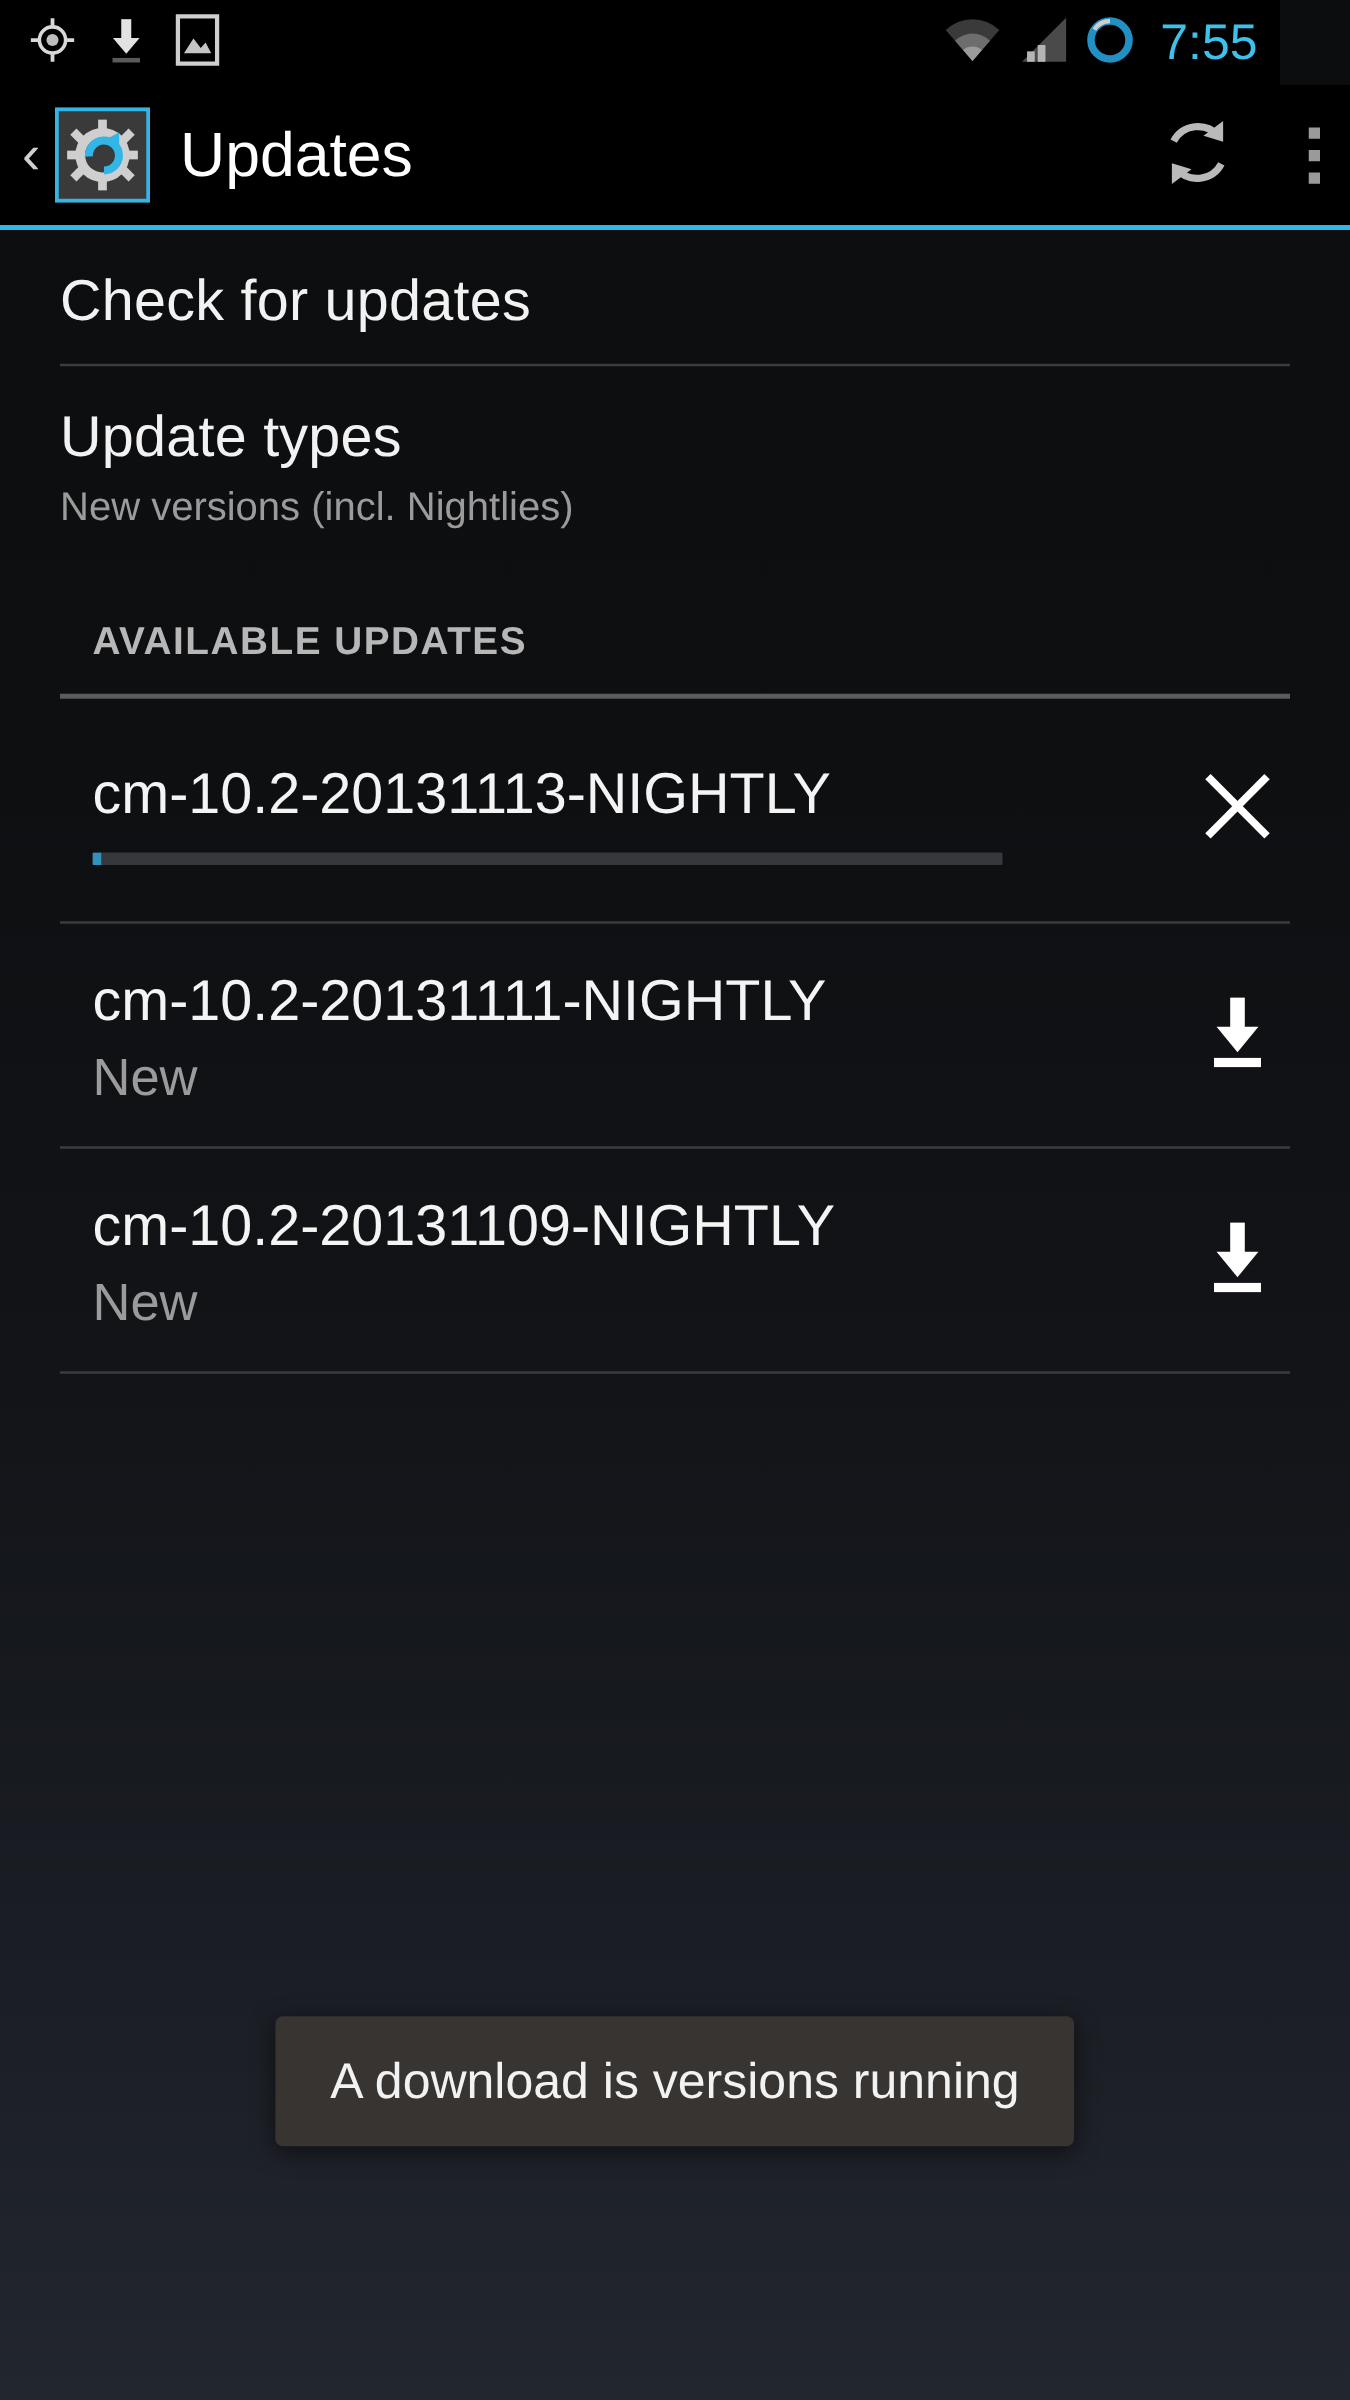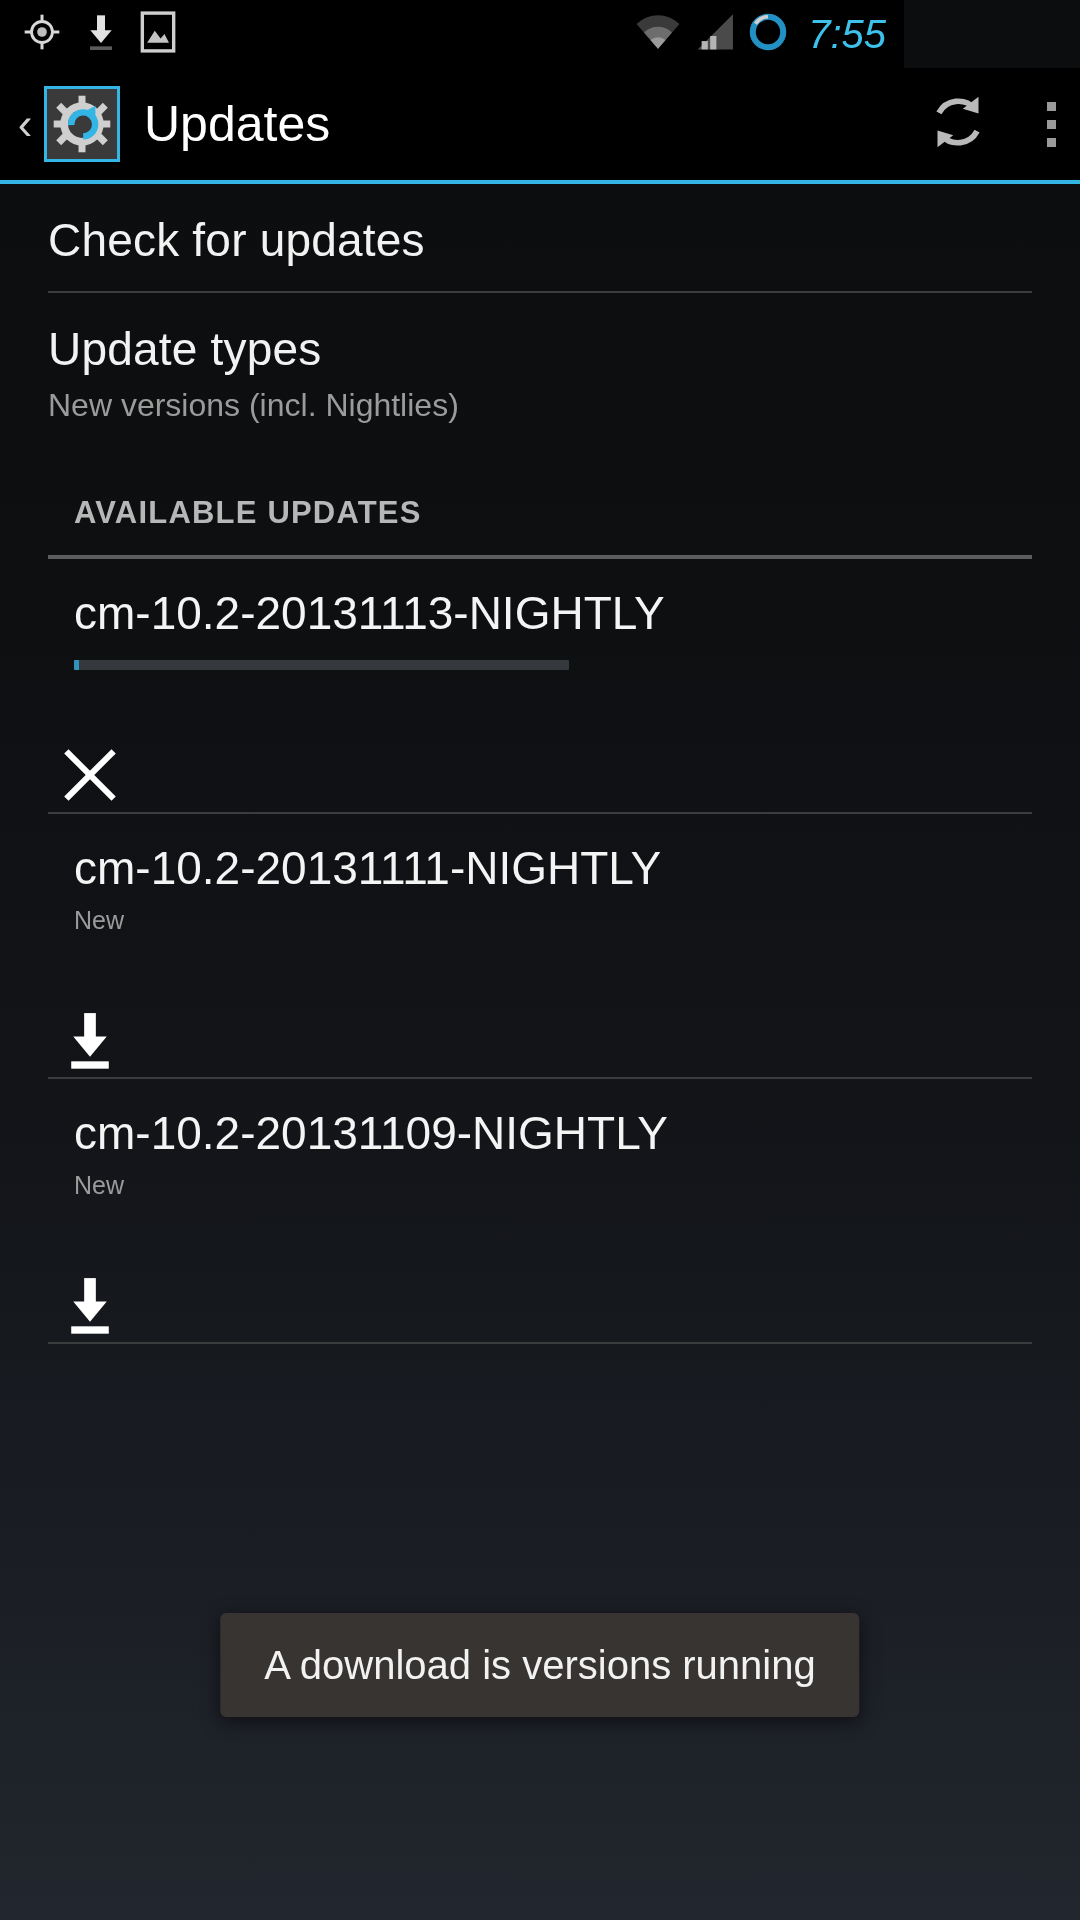--- a/index.html
+++ b/index.html
@@ -17,25 +17,24 @@
       #0c0d0f 0px,
       #0e0f11 600px,
       #121418 1100px,
       #191c22 1500px,
       #22262e 1920px);
   }
 
   
   #status-bar {
     position: absolute; top:0; left:0;
-    width:904px; height:68px;
+    width:1024px; height:68px;
     background:#000;
     display:flex; align-items:center;
     padding: 0 18px 0 22px;
-    font-style: italic;
   }
   .sb-left { display:flex; align-items:center; gap:22px; }
   .sb-right { margin-left:auto; display:flex; align-items:center; gap:10px; }
   .sb-icon { display:block; }
   #status-clock {
     color:#3dc1ea; font-size:40px; letter-spacing:0px;
     font-family:"Liberation Sans", sans-serif;
     margin-left:8px; line-height:1;
   }
 
@@ -100,35 +99,34 @@
     letter-spacing:1.2px;
   }
   .hr-thick {
     height:4px; background:#5a5c5e;
     margin: 12px 48px 0 48px;
   }
 
   
   .update-row {
     position:relative;
-    display:flex; align-items:flex-start;
+    display:flex; align-items:center;
     min-height:178px;
-    flex-direction:column;
   }
   .update-main {
     flex:1 1 auto;
     padding: 30px 0 24px 74px;
     display:flex; flex-direction:column; justify-content:center;
   }
   .update-name {
     color:#f4f4f4; font-size:46px; line-height:1.08;
     white-space:nowrap;
   }
   .update-status {
-    color:#9b9b9b; font-size:25px; margin-top:12px;
+    color:#9b9b9b; font-size:42px; margin-top:12px;
   }
   .progress-track {
     margin-top:22px; margin-right:96px;
     height:10px; background:#35383c; border-radius:1px;
     position:relative; overflow:hidden;
   }
   .progress-fill {
     position:absolute; left:0; top:0; bottom:0;
     background:#2f93bd;
   }

